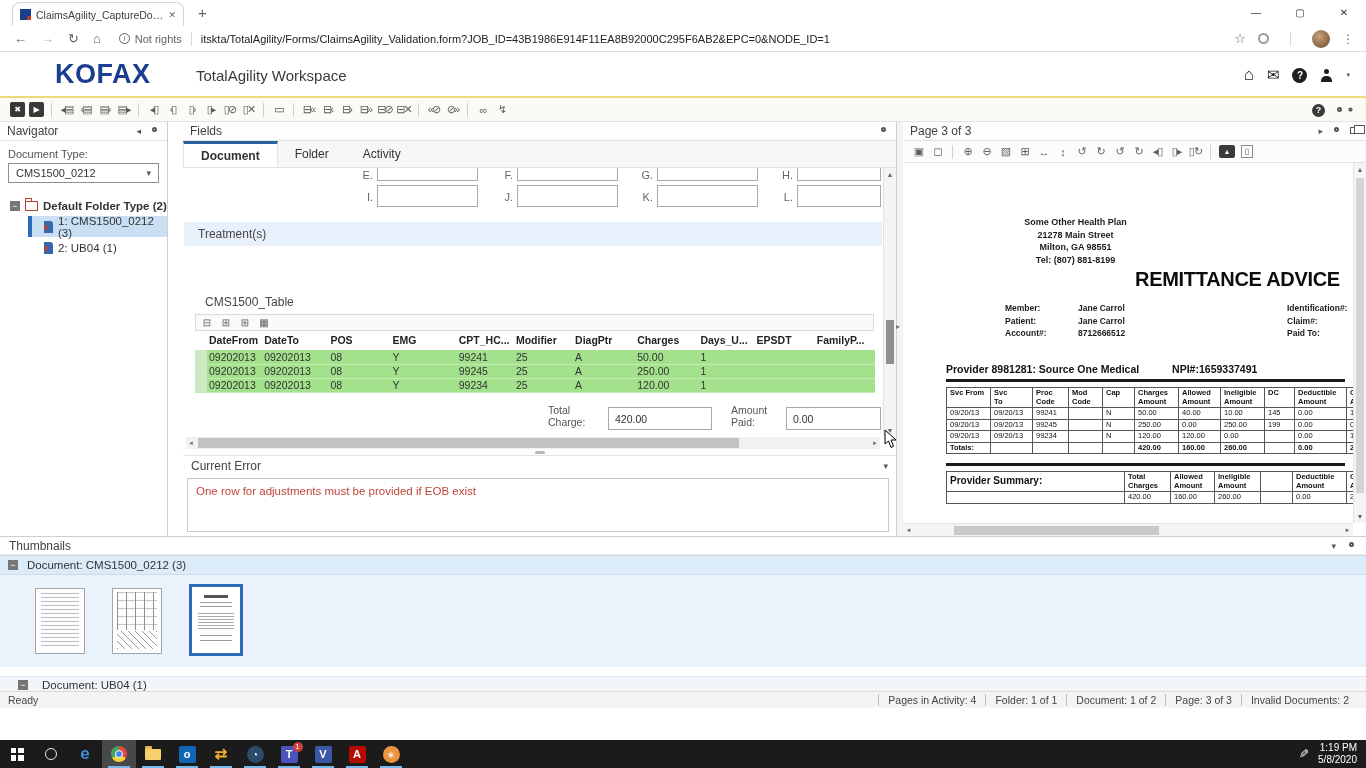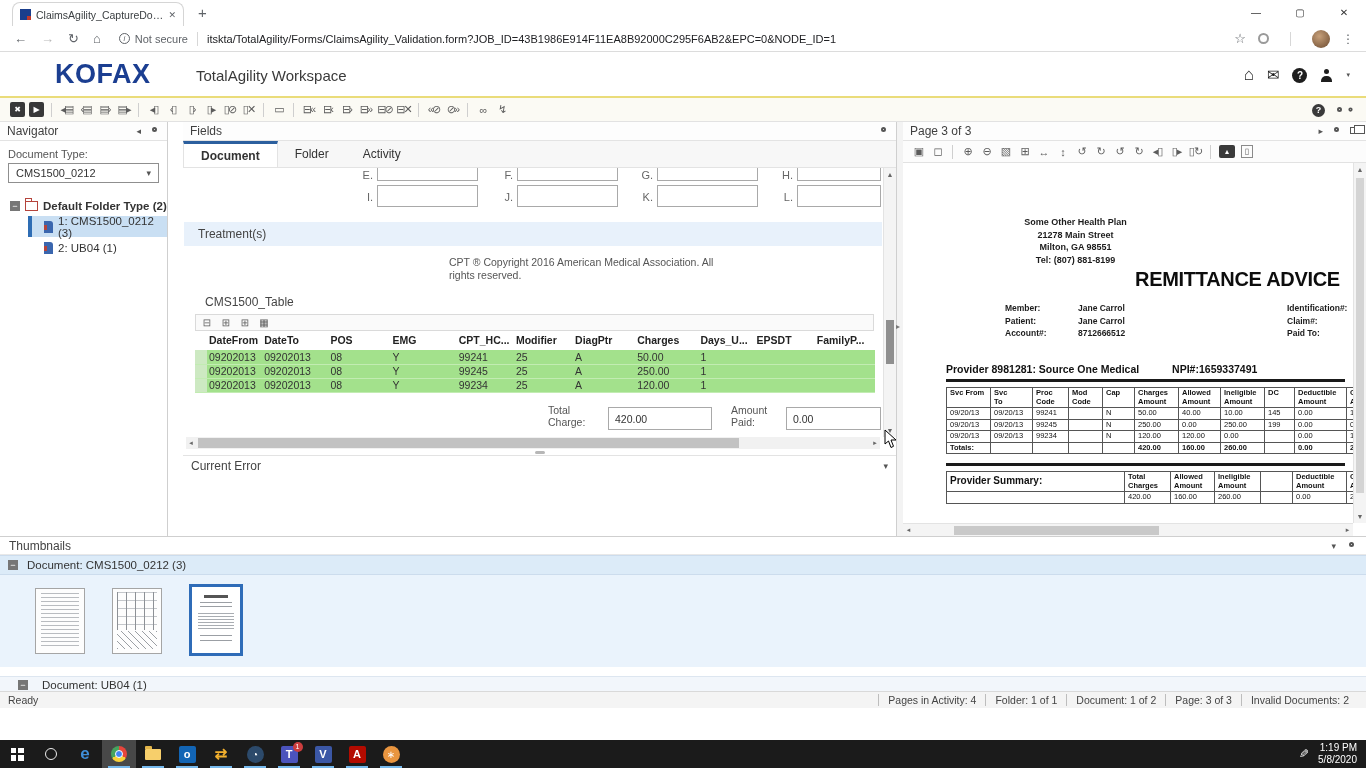--- a/index.html
+++ b/index.html
@@ -245,21 +245,21 @@
       <span>✕</span>
     </div>
   </div>
 
   <div id="addressbar">
     <span class="navic">←</span>
     <span class="navic dis">→</span>
     <span class="navic">↻</span>
     <span class="navic">⌂</span>
     <span class="info-ic">i</span>
-    <span class="sec-label">Not secure</span>
+    <span class="sec-label">Not rights</span>
     <span class="addr-sep"></span>
     <span class="url-text">itskta/TotalAgility/Forms/ClaimsAgility_Validation.form?JOB_ID=43B1986E914F11EA8B92000C295F6AB2&amp;EPC=0&amp;NODE_ID=1</span>
     <div class="addr-right">
       <span class="star-ic">☆</span>
       <span class="ext-ic"></span>
       <span class="addr-sep"></span>
       <span class="avatar"></span>
       <span class="kebab">⋮</span>
     </div>
   </div>
@@ -368,21 +368,20 @@
       <span class="flabel" style="left:300px;top:23px;">J.</span>
       <div class="finput" style="left:334px;top:17px;"></div>
       <span class="flabel" style="left:440px;top:23px;">K.</span>
       <div class="finput" style="left:474px;top:17px;"></div>
       <span class="flabel" style="left:580px;top:23px;">L.</span>
       <div class="finput" style="left:614px;top:17px;width:84px;"></div>
 
       <div class="treat-bar">
         <span>Treatment(s)</span>
       </div>
-      <div class="cpt-text">CPT ® Copyright 2016 American Medical Association. All rights reserved.</div>
       <div class="tbl-name">CMS1500_Table</div>
       <div class="tbl-toolbar">
           <span class="ticon">⊟</span>
           <span class="ticon">⊞</span>
           <span class="ticon">⊞</span>
           <span class="ticon">▦</span>
         </div>
       <table class="cms-table">
           <colgroup>
             <col style="width: 12px;">
@@ -482,20 +481,23 @@
         <span class="thumb"></span>
         <span class="arr dn">▼</span>
       </div>
     </div>
 
     <div class="err-head">
       <span>Current Error</span>
       <span class="sp"></span>
       <span class="small-arrow">▾</span>
     </div>
+    <div class="err-box">
+      <span class="err-text">One row for adjustments must be provided if EOB exist</span>
+    </div>
   </div>
 
   <div class="vsplit">
       <span>▸</span>
     </div>
 
   <div id="viewer-panel">
     <div class="panel-head">
       <span>Page 3 of 3</span>
       <span class="sp"></span>

